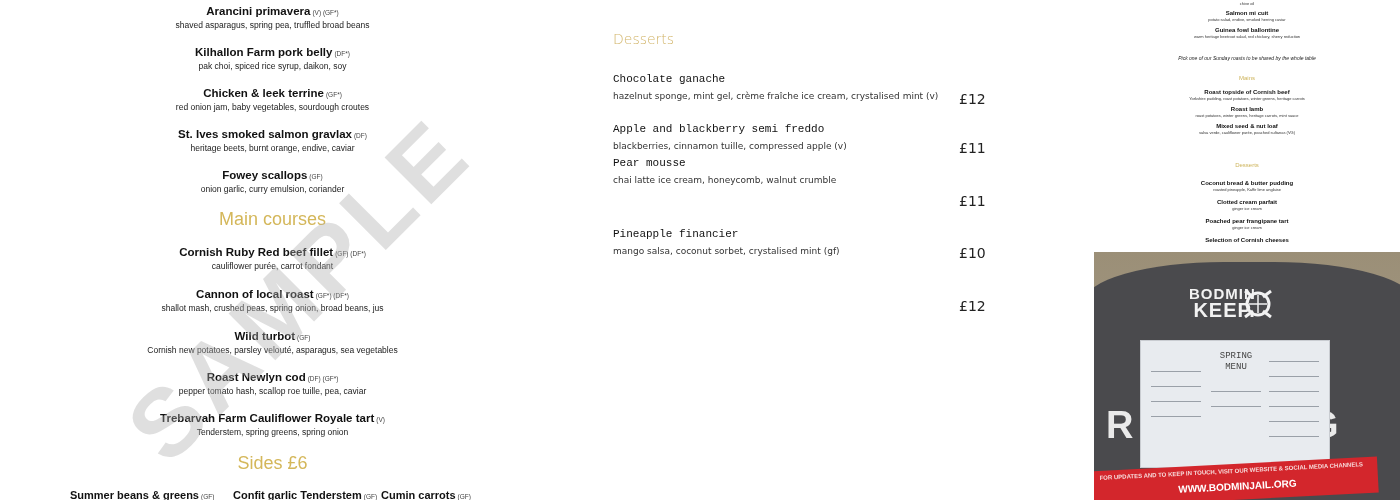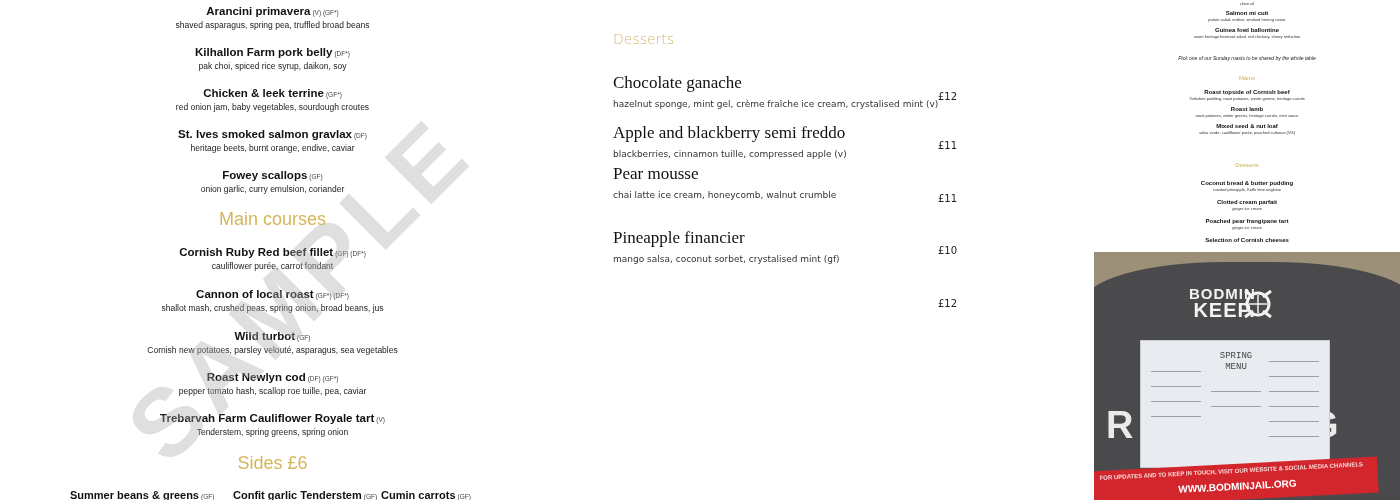--- a/index.html
+++ b/index.html
@@ -17,23 +17,23 @@
   .side { position: absolute; top: 489px; font-weight: bold; font-size: 11px; color: #111; white-space: nowrap; }
   .watermark {
     position: absolute; left: 92px; top: 262px; width: 360px; text-align: center;
     font-size: 96px; font-weight: bold; letter-spacing: 6px; color: rgba(170,170,170,0.38);
     transform: rotate(-45deg); transform-origin: center; pointer-events: none; white-space: nowrap;
   }
   
   .center-panel { position: absolute; left: 545px; top: 0; width: 549px; height: 500px; }
   .desserts-title { position: absolute; left: 68px; top: 31px; font-size: 14px; color: #d2b56a; font-family: "DejaVu Sans", sans-serif; font-weight: 300; }
   .dessert { position: absolute; left: 68px; width: 410px; }
-  .dessert-name { font-size: 17px; color: #111; font-family: Liberation Serif, serif; }
+  .dessert-name { font-size: 11px; color: #111; font-family: Liberation Mono, monospace; }
   .dessert-desc { font-size: 9px; color: #333; margin-top: 6px; font-family: "DejaVu Sans", sans-serif; }
-  .dessert-price { position: absolute; left: 393px; font-size: 10px; color: #222; font-family: "DejaVu Sans", sans-serif; }
+  .dessert-price { position: absolute; left: 414px; font-size: 14px; color: #222; font-family: "DejaVu Sans", sans-serif; }
   
   .right-panel { position: absolute; left: 1094px; top: 0; width: 306px; height: 252px; background: #fff; }
   .rp-item { position: absolute; left: 0; width: 306px; text-align: center; white-space: nowrap; }
   .rp-name { font-weight: bold; font-size: 6px; color: #111; }
   .rp-desc { font-size: 4px; color: #333; margin-top: 1px; }
   .rp-heading { position: absolute; left: 0; width: 306px; text-align: center; font-size: 6px; color: #cdb35a; }
   .rp-note { position: absolute; left: 0; width: 306px; text-align: center; font-size: 5px; font-style: italic; color: #222; }
   
   .photo { position: absolute; left: 1094px; top: 252px; width: 306px; height: 248px; overflow: hidden;
     background: linear-gradient(180deg, #9b8f77 0%, #a09580 40%, #5d5d5f 100%); }
@@ -116,21 +116,21 @@
     <div class="dessert-desc">hazelnut sponge, mint gel, crème fraîche ice cream, crystalised mint (v)</div>
   </div>
   <div class="dessert-price" style="top:91px">£12</div>
 
   <div class="dessert" style="top:123px">
     <div class="dessert-name">Apple and blackberry semi freddo</div>
     <div class="dessert-desc">blackberries, cinnamon tuille, compressed apple (v)</div>
   </div>
   <div class="dessert-price" style="top:140px">£11</div>
 
-  <div class="dessert" style="top:164px">
+  <div class="dessert" style="top:157px">
     <div class="dessert-name">Pear mousse</div>
     <div class="dessert-desc">chai latte ice cream, honeycomb, walnut crumble</div>
   </div>
   <div class="dessert-price" style="top:193px">£11</div>
 
   <div class="dessert" style="top:228px">
     <div class="dessert-name">Pineapple financier</div>
     <div class="dessert-desc">mango salsa, coconut sorbet, crystalised mint (gf)</div>
   </div>
   <div class="dessert-price" style="top:245px">£10</div>

